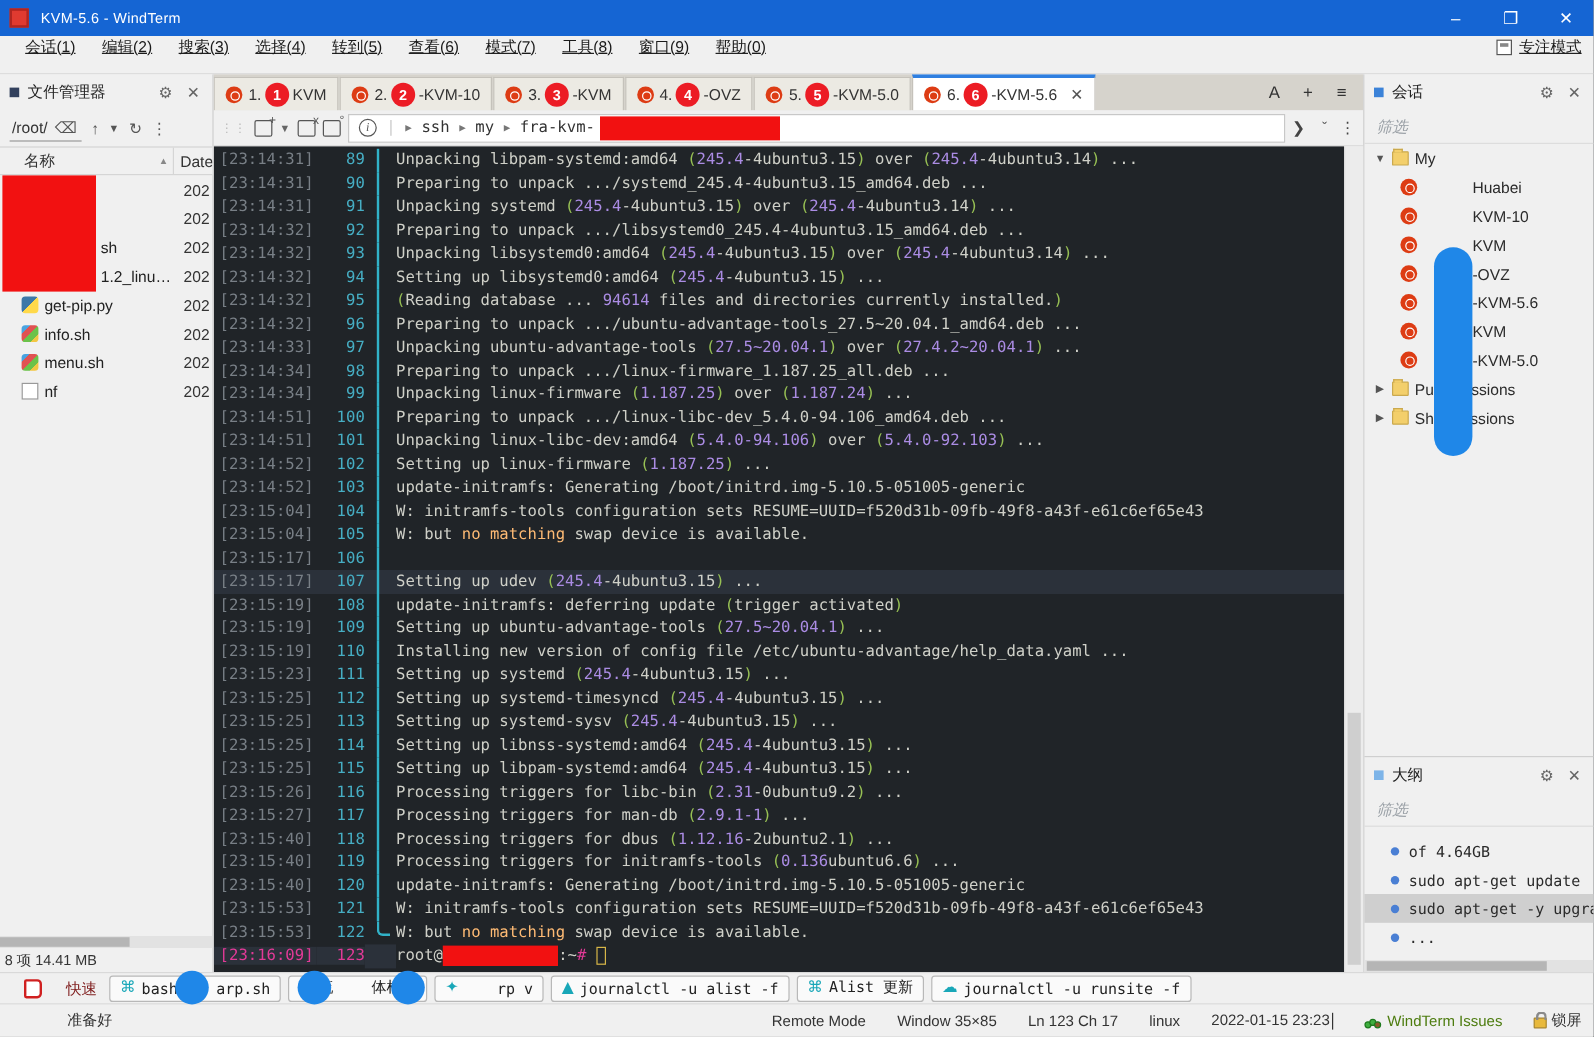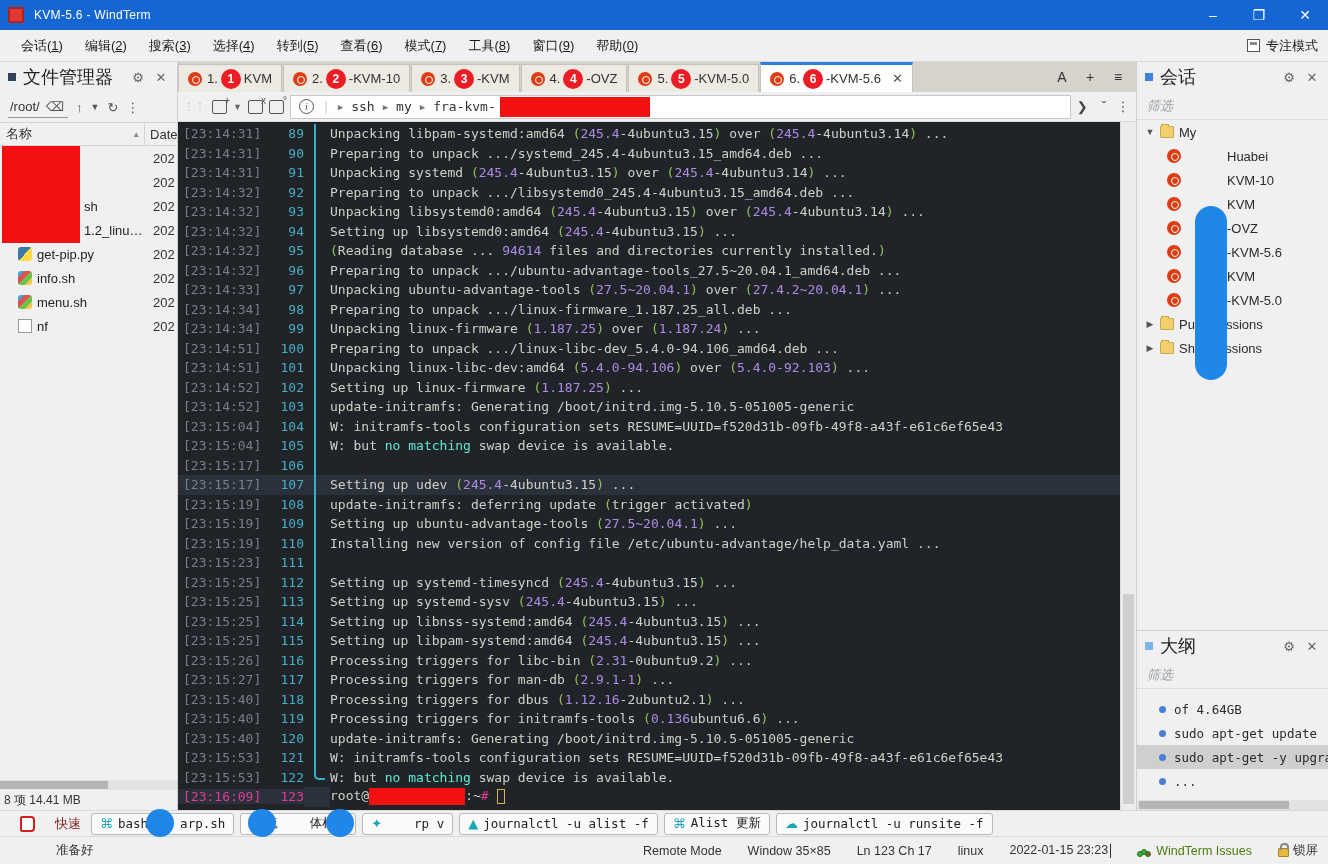--- a/index.html
+++ b/index.html
@@ -8,40 +8,40 @@
   .app { width:1328px; height:864px; display:flex; flex-direction:column; }
 
   
   .titlebar { height:30px; background:#1565d3; color:#fff; display:flex; align-items:center; flex:0 0 auto; }
   .app-icon { width:16px; height:16px; margin:0 10px 0 8px; background:#e03a30; border:2px solid #b02520; }
   .titlebar .title { font-size:12px; letter-spacing:.3px; }
   .win-controls { margin-left:auto; display:flex; height:100%; }
   .win-btn { width:46px; display:flex; align-items:center; justify-content:center; font-size:14px; color:#fff; }
 
   
-  .menubar { height:32px; background:#f0f0f0; display:flex; align-items:center; padding:0 10px; border-bottom:1px solid #d9d9d9; flex:0 0 auto; }
+  .menubar { height:32px; background:#f0f0f0; display:flex; align-items:flex-start; padding:0 10px; border-bottom:1px solid #d9d9d9; flex:0 0 auto;text-decoration:underline; }
   .menu-item { padding:0 11px; font-size:13px; color:#1a1a1a; }
   .menubar-right { margin-left:auto; display:flex; align-items:center; gap:6px; color:#1a1a1a; }
   .focus-icon { width:13px; height:13px; border:1px solid #555; background:#fff; position:relative; }
   .focus-icon::before { content:""; position:absolute; left:2px; top:2px; right:2px; height:3px; background:#888; }
 
   
   .main { flex:1 1 auto; display:flex; min-height:0; }
 
   
   .left-panel { width:178px; flex:0 0 auto; background:#f0f0f0; border-right:1px solid #cfcfcf; display:flex; flex-direction:column; position:relative; }
   .panel-head { height:30px; display:flex; align-items:center; padding:0 8px; gap:7px; flex:0 0 auto; }
   .panel-square { width:8px; height:8px; flex:0 0 auto; }
-  .panel-title { font-size:18px; color:#222; flex:1; white-space:nowrap; overflow:hidden; }
+  .panel-title { font-size:13px; color:#222; flex:1; white-space:nowrap; overflow:hidden; }
   .panel-tool { color:#666; font-size:13px; width:16px; text-align:center; }
   .pathbar { height:30px; display:flex; align-items:center; padding:0 8px; gap:8px; color:#555; flex:0 0 auto; }
   .path-input { display:flex; align-items:center; gap:6px; border-bottom:1px solid #9a9a9a; padding:2px 4px 3px 2px; color:#333; }
   .path-ico { font-size:13px; color:#555; }
   .col-head { height:24px; display:flex; align-items:center; border-top:1px solid #d5d5d5; border-bottom:1px solid #d5d5d5; background:#f0f0f0; color:#333; flex:0 0 auto; }
-  .col-name { width:148px; padding-left:6px; display:flex; align-items:center; border-right:1px solid #d5d5d5; height:100%; }
+  .col-name { width:148px; padding-left:20px; display:flex; align-items:center; border-right:1px solid #d5d5d5; height:100%; }
   .sort-arrow { margin-left:auto; margin-right:4px; font-size:8px; color:#888; }
   .col-date { padding-left:5px; overflow:hidden; white-space:nowrap; }
   .file-list { flex:1 1 auto; position:relative; overflow:hidden; }
   .file-row { height:24px; display:flex; align-items:center; white-space:nowrap; }
   .file-name { width:148px; padding-left:18px; display:flex; align-items:center; gap:5px; overflow:hidden; height:100%; }
   .file-date { padding-left:5px; color:#333; overflow:hidden; }
   .ficon { width:14px; height:14px; flex:0 0 auto; position:relative; }
   .ficon.py { background:linear-gradient(135deg,#3b77a8 50%,#ffd94a 50%); border-radius:3px; }
   .ficon.sh { background:linear-gradient(135deg,#4aa3e0 25%,#e05252 25% 50%,#6cc24a 50% 75%,#f2c744 75%); border-radius:3px; transform:rotate(0deg); }
   .ficon.file { background:#fff; border:1px solid #999; }
@@ -83,21 +83,21 @@
   .term-wrap { flex:1 1 auto; display:flex; min-height:0; }
   .terminal { flex:1 1 auto; background:#202428; font-family:"DejaVu Sans Mono", monospace; font-size:13px; color:#cfd0c8; overflow:hidden; padding-top:2px; }
   .tline { height:19.5px; display:flex; align-items:center; white-space:pre; }
   .tline.hl { background:#2b313a; }
   .t-ts { width:86px; padding-left:5px; color:#787f86; flex:0 0 auto; }
   .t-num { width:40px; text-align:right; color:#46aec4; flex:0 0 auto; }
   .t-guide { width:26px; height:100%; flex:0 0 auto; position:relative; }
   .t-guide.m::before { content:""; position:absolute; left:10px; top:0; bottom:0; border-left:2px solid #31b2c8; }
   .t-guide.e::before { content:""; position:absolute; left:10px; top:0; height:55%; width:9px; border-left:2px solid #31b2c8; border-bottom:2px solid #31b2c8; border-bottom-left-radius:5px; }
   .t-content { white-space:pre; }
-  .tf { color:#cfd0c8; } .tg { color:#97c054; } .tp { color:#ab8ce4; } .tr { color:#5eead4; } .tk { color:#e23a97; }
+  .tf { color:#cfd0c8; } .tg { color:#97c054; } .tp { color:#ab8ce4; } .tr { color:#fdba74; } .tk { color:#e23a97; }
   .tline.prompt .t-ts, .tline.prompt .t-num { background:#2b313a; color:#e23a97; }
   .tline.prompt .t-guide { background:#2b313a; }
   .tx { display:inline-block; width:96px; height:17px; background:#f21111; vertical-align:middle; }
   .tcur { display:inline-block; width:8px; height:15px; border:1px solid #d7b648; vertical-align:middle; margin-left:1px; }
   .term-vscroll { width:16px; background:#ececec; flex:0 0 auto; border-left:1px solid #dcdcdc; position:relative; }
   .term-vscroll .thumb { position:absolute; left:2px; right:2px; bottom:6px; height:210px; background:#cfcfcf; }
 
   
   .right-panel { width:192px; flex:0 0 auto; background:#f0f0f0; border-left:1px solid #cfcfcf; display:flex; flex-direction:column; }
   .filter-row { height:28px; display:flex; align-items:center; padding:0 10px; color:#9aa0a6; font-style:italic; border-bottom:1px solid #ddd; flex:0 0 auto; }
@@ -345,21 +345,21 @@
             <div class="tline"><span class="t-ts">[23:14:51]</span><span class="t-num">101</span><span class="t-guide m"></span><span class="t-content"><span class="tf">Unpacking linux-libc-dev:amd64 </span><span class="tg">(</span><span class="tp">5.4.0-94.106</span><span class="tg">)</span><span class="tf"> over </span><span class="tg">(</span><span class="tp">5.4.0-92.103</span><span class="tg">)</span><span class="tf"> ...</span></span></div>
             <div class="tline"><span class="t-ts">[23:14:52]</span><span class="t-num">102</span><span class="t-guide m"></span><span class="t-content"><span class="tf">Setting up linux-firmware </span><span class="tg">(</span><span class="tp">1.187.25</span><span class="tg">)</span><span class="tf"> ...</span></span></div>
             <div class="tline"><span class="t-ts">[23:14:52]</span><span class="t-num">103</span><span class="t-guide m"></span><span class="t-content"><span class="tf">update-initramfs: Generating /boot/initrd.img-5.10.5-051005-generic</span></span></div>
             <div class="tline"><span class="t-ts">[23:15:04]</span><span class="t-num">104</span><span class="t-guide m"></span><span class="t-content"><span class="tf">W: initramfs-tools configuration sets RESUME=UUID=f520d31b-09fb-49f8-a43f-e61c6ef65e43</span></span></div>
             <div class="tline"><span class="t-ts">[23:15:04]</span><span class="t-num">105</span><span class="t-guide m"></span><span class="t-content"><span class="tf">W: but </span><span class="tr">no matching</span><span class="tf"> swap device is available.</span></span></div>
             <div class="tline"><span class="t-ts">[23:15:17]</span><span class="t-num">106</span><span class="t-guide m"></span></div>
             <div class="tline hl"><span class="t-ts">[23:15:17]</span><span class="t-num">107</span><span class="t-guide m"></span><span class="t-content"><span class="tf">Setting up udev </span><span class="tg">(</span><span class="tp">245.4</span><span class="tf">-4ubuntu3.15</span><span class="tg">)</span><span class="tf"> ...</span></span></div>
             <div class="tline"><span class="t-ts">[23:15:19]</span><span class="t-num">108</span><span class="t-guide m"></span><span class="t-content"><span class="tf">update-initramfs: deferring update </span><span class="tg">(</span><span class="tf">trigger activated</span><span class="tg">)</span></span></div>
             <div class="tline"><span class="t-ts">[23:15:19]</span><span class="t-num">109</span><span class="t-guide m"></span><span class="t-content"><span class="tf">Setting up ubuntu-advantage-tools </span><span class="tg">(</span><span class="tp">27.5~20.04.1</span><span class="tg">)</span><span class="tf"> ...</span></span></div>
             <div class="tline"><span class="t-ts">[23:15:19]</span><span class="t-num">110</span><span class="t-guide m"></span><span class="t-content"><span class="tf">Installing new version of config file /etc/ubuntu-advantage/help_data.yaml ...</span></span></div>
-            <div class="tline"><span class="t-ts">[23:15:23]</span><span class="t-num">111</span><span class="t-guide m"></span></div>
+            <div class="tline"><span class="t-ts">[23:15:23]</span><span class="t-num">111</span><span class="t-guide m"></span><span class="t-content"><span class="tf">Setting up systemd </span><span class="tg">(</span><span class="tp">245.4</span><span class="tf">-4ubuntu3.15</span><span class="tg">)</span><span class="tf"> ...</span></span></div>
             <div class="tline"><span class="t-ts">[23:15:25]</span><span class="t-num">112</span><span class="t-guide m"></span><span class="t-content"><span class="tf">Setting up systemd-timesyncd </span><span class="tg">(</span><span class="tp">245.4</span><span class="tf">-4ubuntu3.15</span><span class="tg">)</span><span class="tf"> ...</span></span></div>
             <div class="tline"><span class="t-ts">[23:15:25]</span><span class="t-num">113</span><span class="t-guide m"></span><span class="t-content"><span class="tf">Setting up systemd-sysv </span><span class="tg">(</span><span class="tp">245.4</span><span class="tf">-4ubuntu3.15</span><span class="tg">)</span><span class="tf"> ...</span></span></div>
             <div class="tline"><span class="t-ts">[23:15:25]</span><span class="t-num">114</span><span class="t-guide m"></span><span class="t-content"><span class="tf">Setting up libnss-systemd:amd64 </span><span class="tg">(</span><span class="tp">245.4</span><span class="tf">-4ubuntu3.15</span><span class="tg">)</span><span class="tf"> ...</span></span></div>
             <div class="tline"><span class="t-ts">[23:15:25]</span><span class="t-num">115</span><span class="t-guide m"></span><span class="t-content"><span class="tf">Setting up libpam-systemd:amd64 </span><span class="tg">(</span><span class="tp">245.4</span><span class="tf">-4ubuntu3.15</span><span class="tg">)</span><span class="tf"> ...</span></span></div>
             <div class="tline"><span class="t-ts">[23:15:26]</span><span class="t-num">116</span><span class="t-guide m"></span><span class="t-content"><span class="tf">Processing triggers for libc-bin </span><span class="tg">(</span><span class="tp">2.31</span><span class="tf">-0ubuntu9.2</span><span class="tg">)</span><span class="tf"> ...</span></span></div>
             <div class="tline"><span class="t-ts">[23:15:27]</span><span class="t-num">117</span><span class="t-guide m"></span><span class="t-content"><span class="tf">Processing triggers for man-db </span><span class="tg">(</span><span class="tp">2.9.1-1</span><span class="tg">)</span><span class="tf"> ...</span></span></div>
             <div class="tline"><span class="t-ts">[23:15:40]</span><span class="t-num">118</span><span class="t-guide m"></span><span class="t-content"><span class="tf">Processing triggers for dbus </span><span class="tg">(</span><span class="tp">1.12.16</span><span class="tf">-2ubuntu2.1</span><span class="tg">)</span><span class="tf"> ...</span></span></div>
             <div class="tline"><span class="t-ts">[23:15:40]</span><span class="t-num">119</span><span class="t-guide m"></span><span class="t-content"><span class="tf">Processing triggers for initramfs-tools </span><span class="tg">(</span><span class="tp">0.136</span><span class="tf">ubuntu6.6</span><span class="tg">)</span><span class="tf"> ...</span></span></div>
             <div class="tline"><span class="t-ts">[23:15:40]</span><span class="t-num">120</span><span class="t-guide m"></span><span class="t-content"><span class="tf">update-initramfs: Generating /boot/initrd.img-5.10.5-051005-generic</span></span></div>
             <div class="tline"><span class="t-ts">[23:15:53]</span><span class="t-num">121</span><span class="t-guide m"></span><span class="t-content"><span class="tf">W: initramfs-tools configuration sets RESUME=UUID=f520d31b-09fb-49f8-a43f-e61c6ef65e43</span></span></div>

